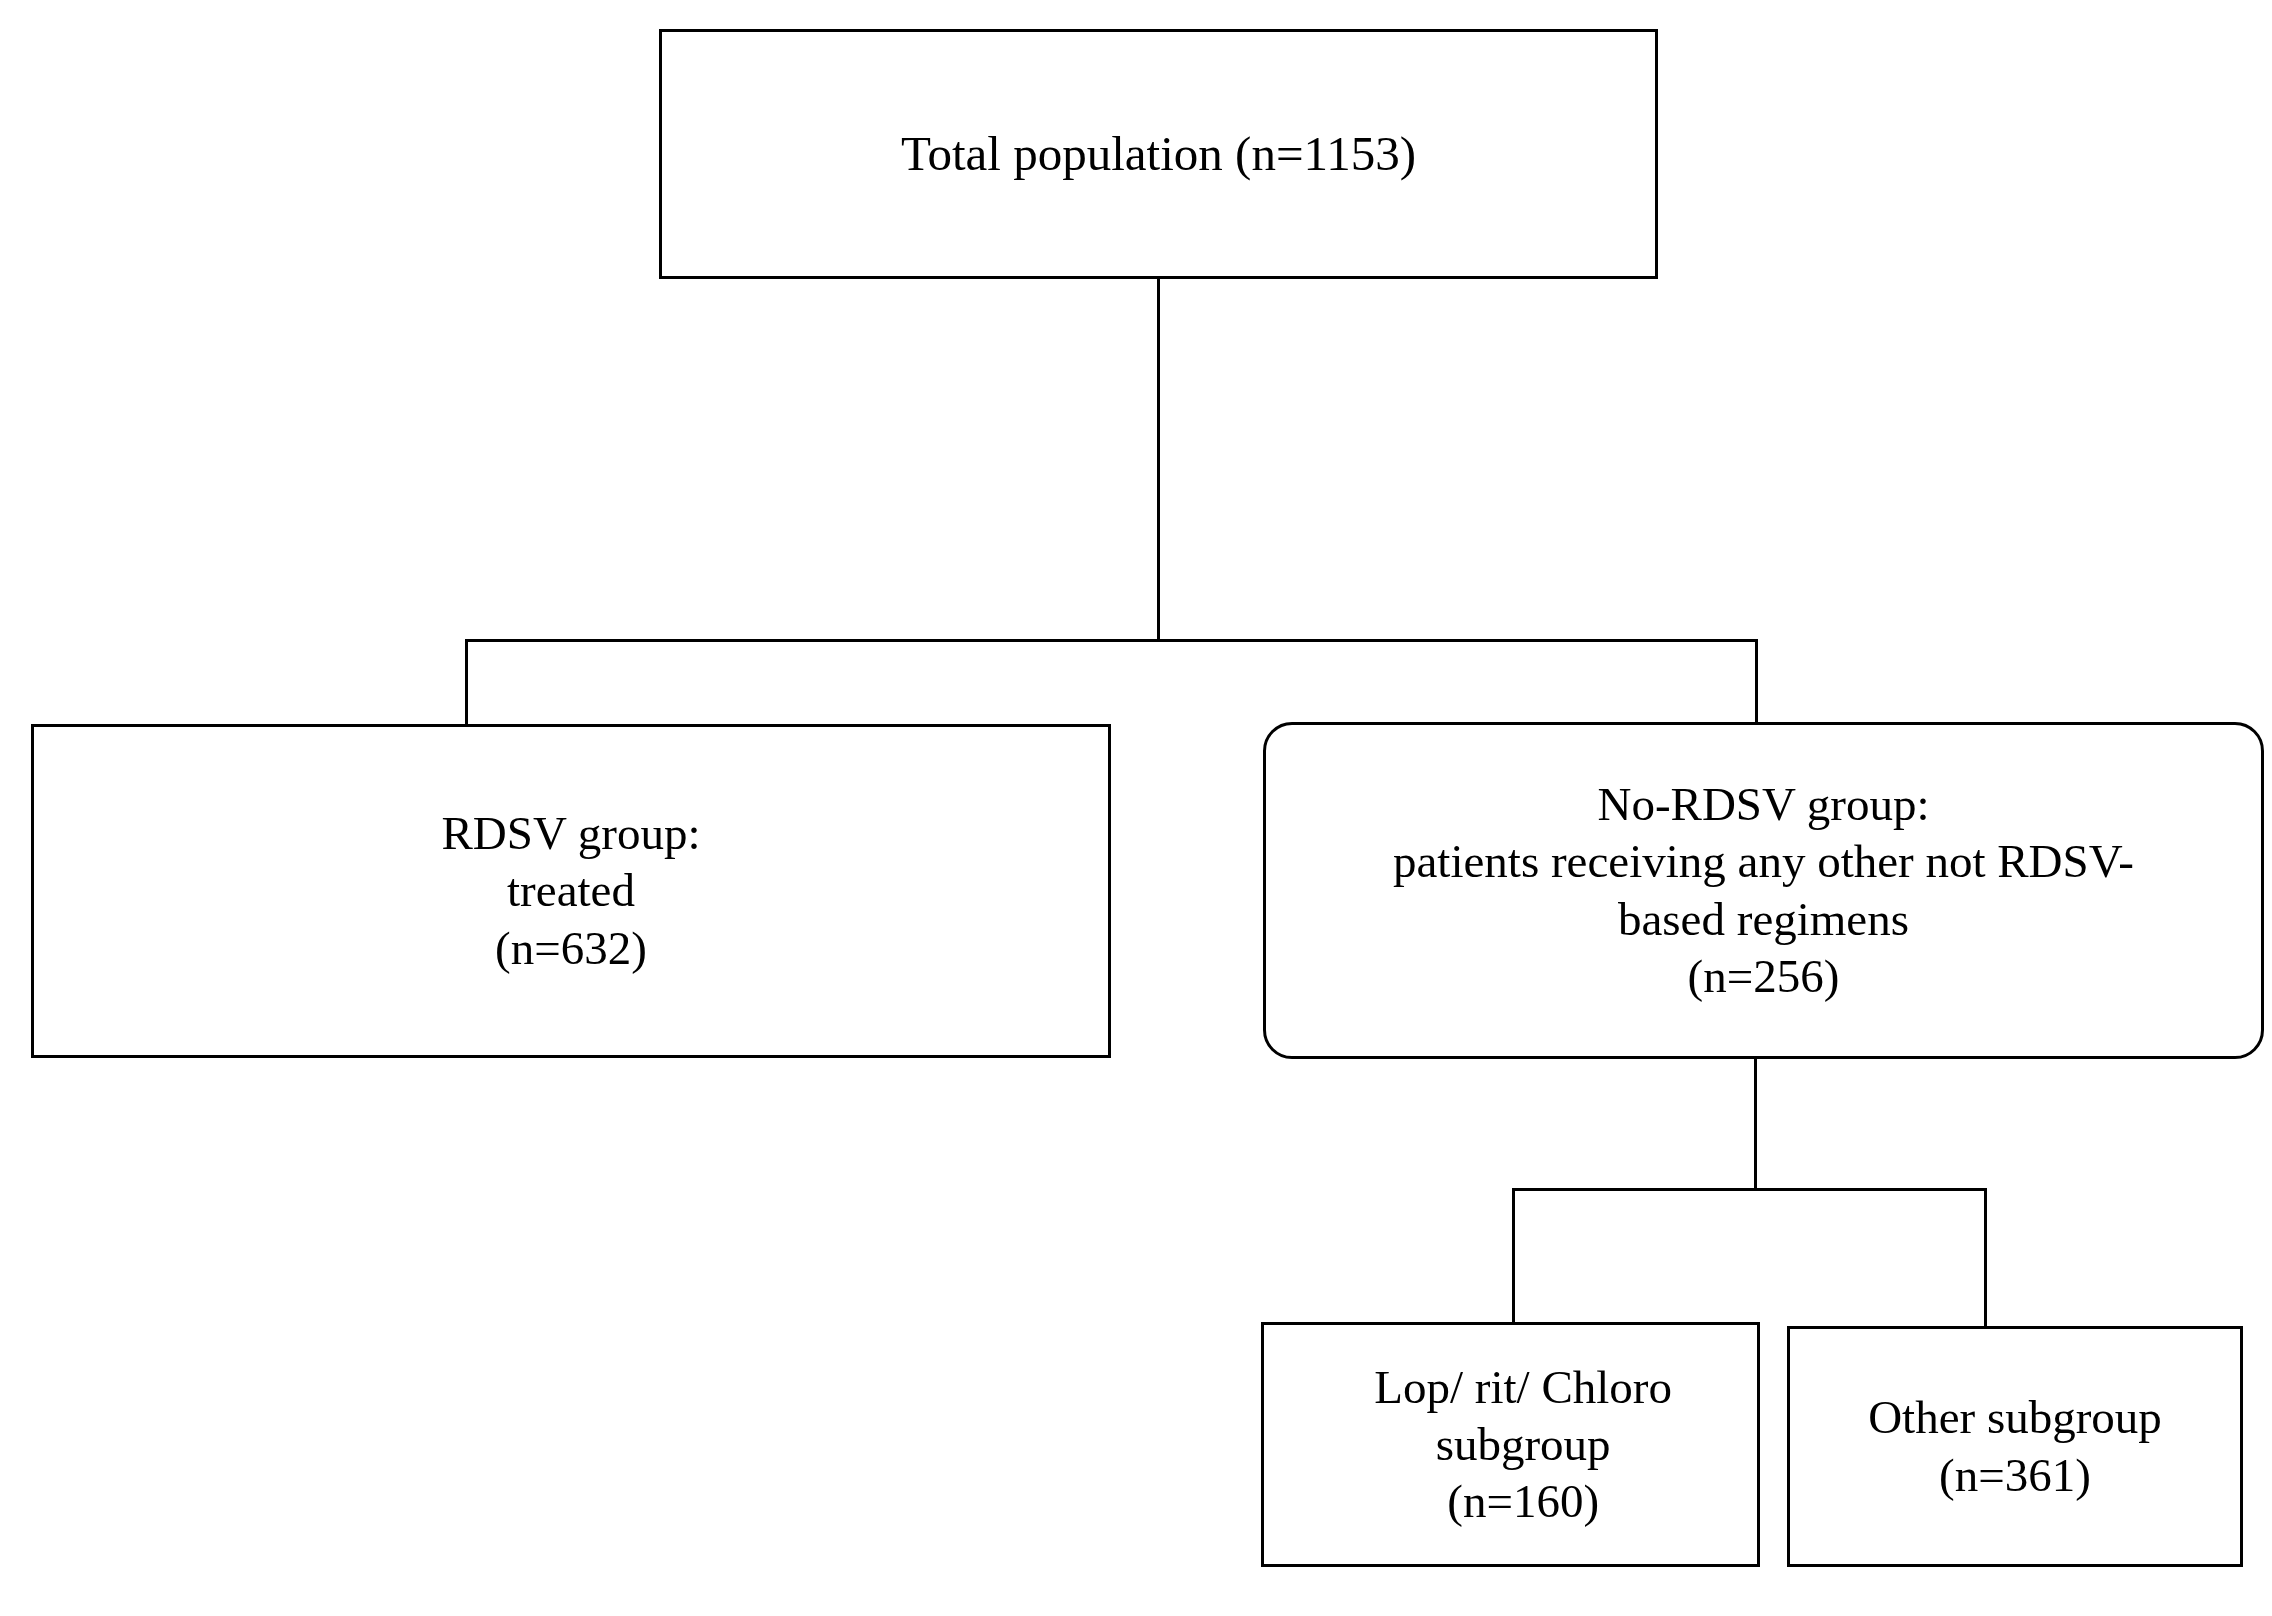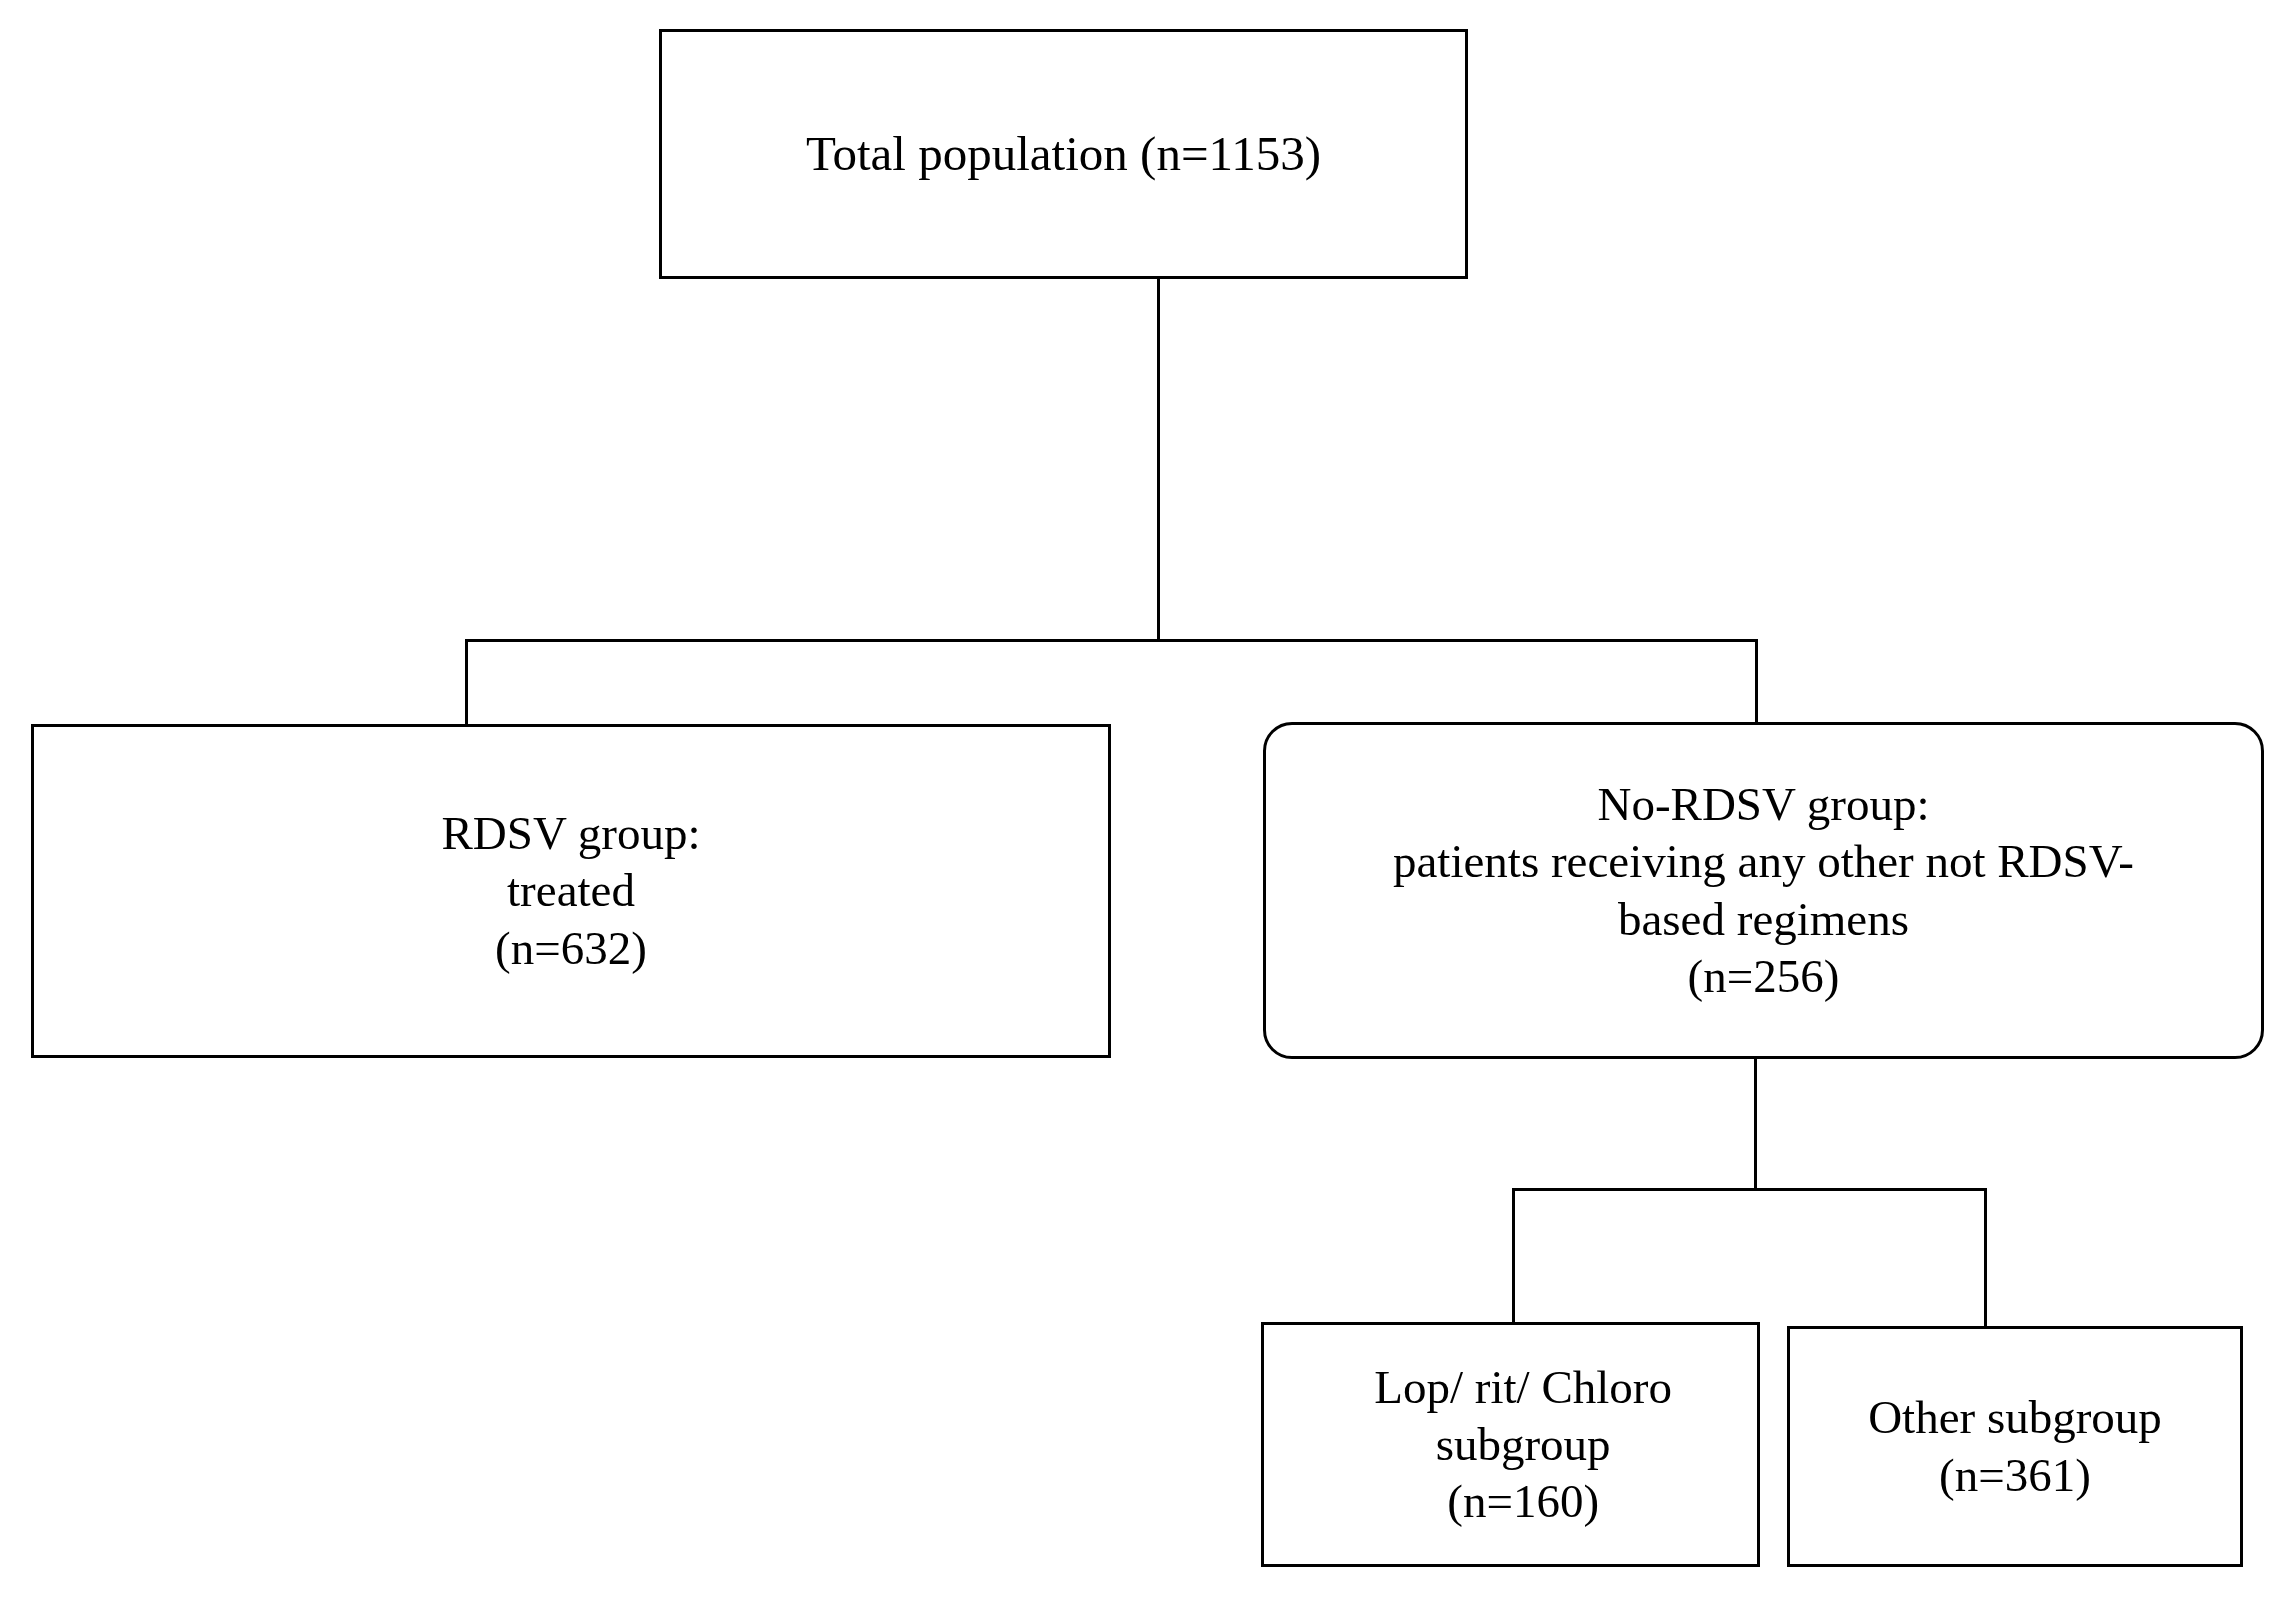--- a/index.html
+++ b/index.html
@@ -31,21 +31,21 @@
     color: #000000;
     line-height: 1.22;
     padding: 6.5px 11.7px;
   }
   .node .line {
     display: block;
     white-space: pre;
   }
 
   
-  #node-total       { left: 659px; top:   29px; width: 809px; height:  250px; font-size: 49px; align-items: center; }
+  #node-total       { left: 659px; top:   29px; width: 999px; height:  250px; font-size: 49px; align-items: center; }
   #node-rdsv        { left:   31px; top: 724px; width: 1080px; height:  334px; font-size: 47px; }
   #node-nordsv      { left: 1263px; top: 722px; width: 1001px; height:  337px; font-size: 47px; border-radius: 29px; }
   #node-lopritchloro{ left: 1261px; top: 1322px; width:  499px; height:  245px; font-size: 47px; padding-left: 37px; }
   #node-other       { left: 1787px; top: 1326px; width:  456px; height:  241px; font-size: 47px; }
 
   
   .conn {
     position: absolute;
     background: #000000;
   }

